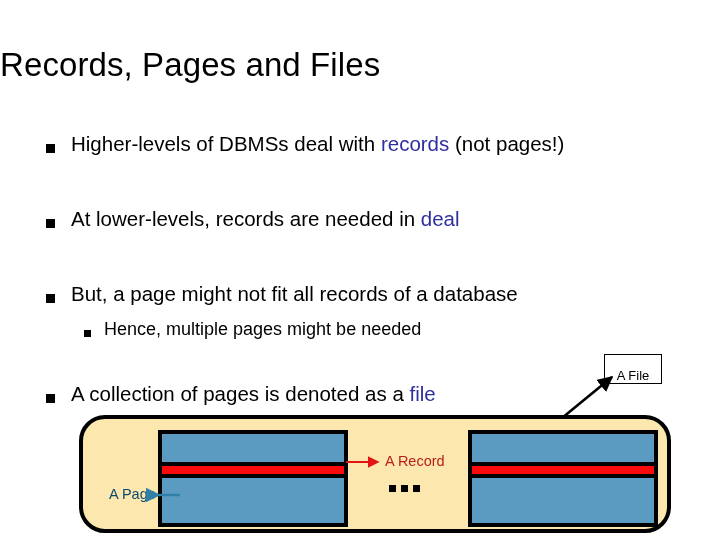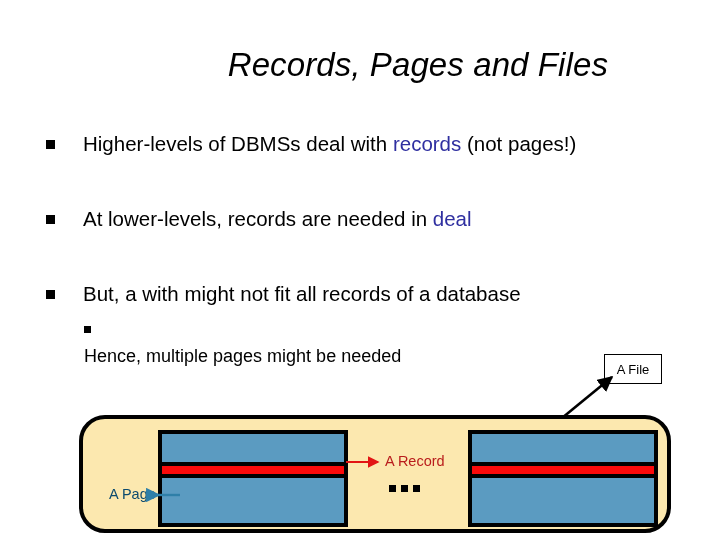--- a/index.html
+++ b/index.html
@@ -20,39 +20,37 @@
     height: 540px;
     background: #ffffff;
   }
 
   
   .slide-title {
     position: absolute;
     left: 0;
     top: 46px;
     width: 608px;
-    text-align: right;
+    text-align: left;
     font-size: 33px;
     font-weight: 400;
     letter-spacing: 0.1px;
     color: #000000;
     white-space: nowrap;
-    font-style: italic;
   }
 
   
   .bullet {
     position: absolute;
     display: flex;
-    align-items: flex-start;
+    align-items: center;
     font-size: 20.5px;
     line-height: 26px;
     color: #000000;
     white-space: nowrap;
-    gap: 12px;
   }
   .bullet .marker {
     display: inline-block;
     width: 9px;
     height: 9px;
     background: #000000;
     margin-top: 9px;
     margin-right: 16px;
     flex: 0 0 auto;
   }
@@ -66,34 +64,34 @@
     margin-top: 8px;
     margin-right: 13px;
   }
   .accent {
     color: #2F2FA0;
   }
 
   .b1 { left: 46px; top: 131px; }
   .b2 { left: 46px; top: 206px; }
   .b3 { left: 46px; top: 281px; }
-  .b3sub { left: 84px; top: 318px; flex-direction: column; }
+  .b3sub { left: 84px; top: 318px; }
   .b4 { left: 46px; top: 381px; }
 
   
   .file-box {
     position: absolute;
     left: 604px;
     top: 354px;
     width: 58px;
     height: 30px;
     border: 1.6px solid #000000;
     background: #ffffff;
     display: flex;
-    align-items: center;
+    align-items: flex-end;
     justify-content: center;
     font-size: 13px;
     color: #000000;
     box-sizing: border-box;
   }
   .file-arrow {
     position: absolute;
     left: 560px;
     top: 372px;
     width: 60px;
@@ -199,28 +197,32 @@
     <span><span>Higher-levels of DBMSs deal with </span><span class="accent">records</span><span> (not pages!)</span></span>
   </div>
 
   <div class="bullet b2">
     <span class="marker"></span>
     <span><span>At lower-levels, records are needed in </span><span class="accent">deal</span><span></span></span>
   </div>
 
   <div class="bullet b3">
     <span class="marker"></span>
-    <span>But, a with might not fit all records of a database</span>
+    <span>But, a page might not fit all records of a database</span>
   </div>
 
   <div class="bullet level2 b3sub">
     <span class="marker"></span>
     <span>Hence, multiple pages might be needed</span>
   </div>
 
+  <div class="bullet b4">
+    <span class="marker"></span>
+    <span><span>A collection of pages is denoted as a </span><span class="accent">file</span></span>
+  </div>
 
   <div class="file-box">
     <span>A File</span>
   </div>
 
   <svg class="file-arrow" viewBox="0 0 60 50">
     <defs>
       <marker id="ah-black" markerWidth="7" markerHeight="7" refX="5.4" refY="3" orient="auto">
         <path d="M0,0 L6,3 L0,6 z" fill="#000000"></path>
       </marker>

